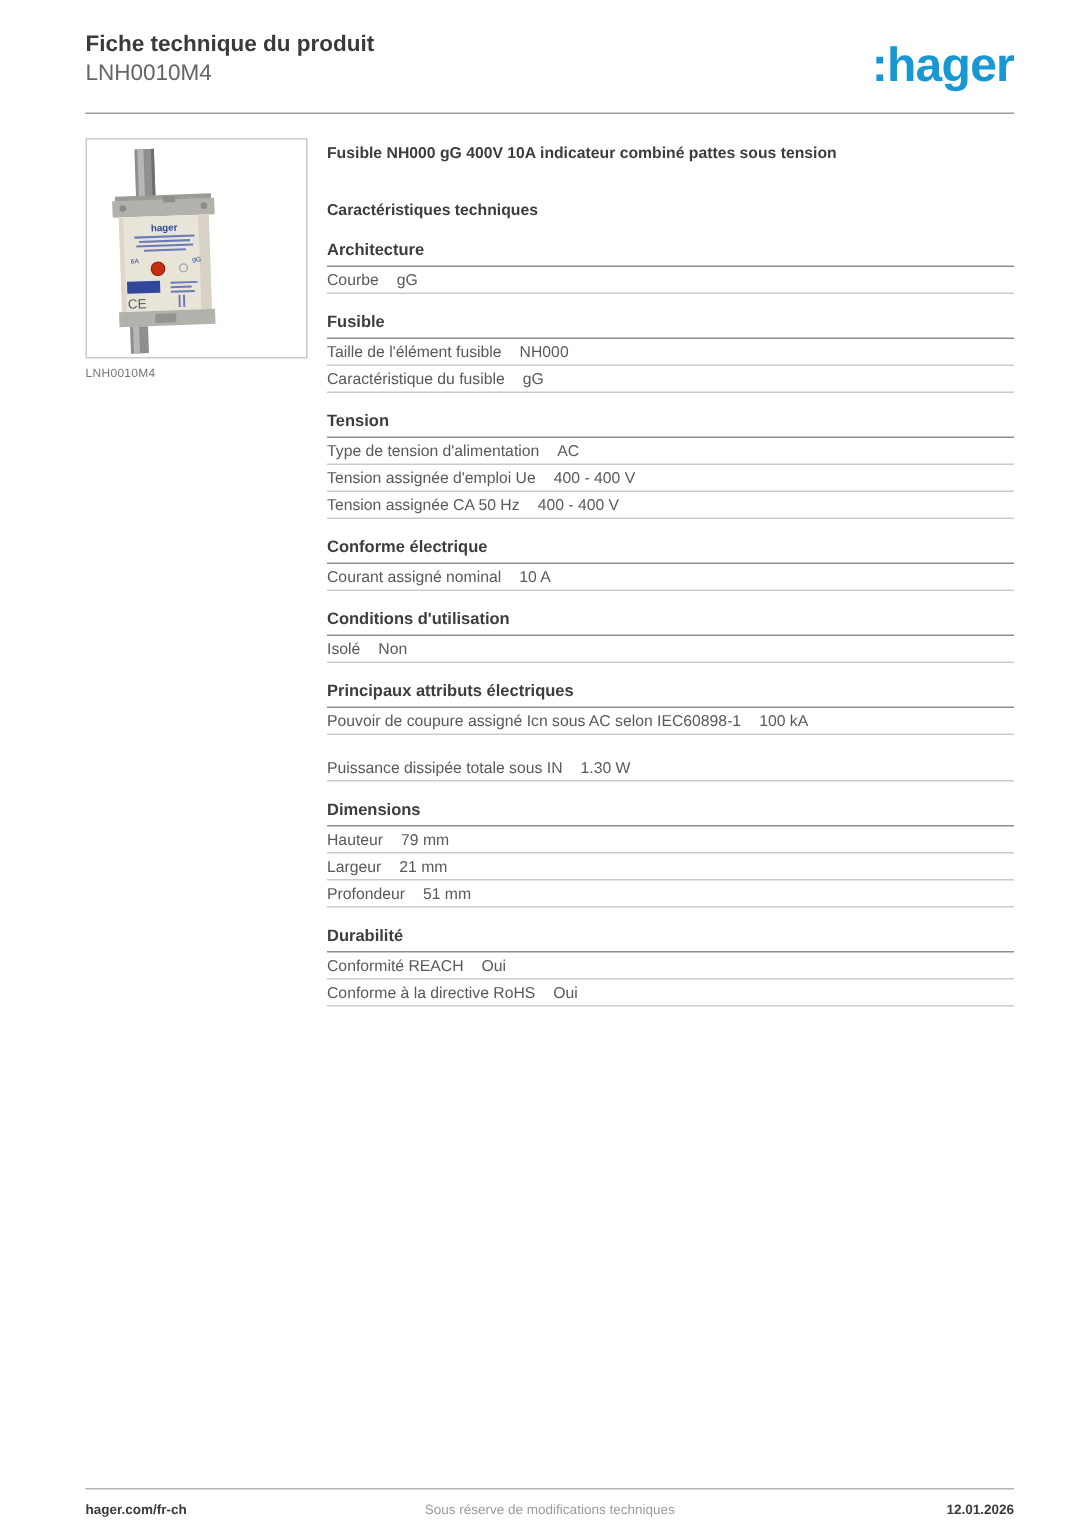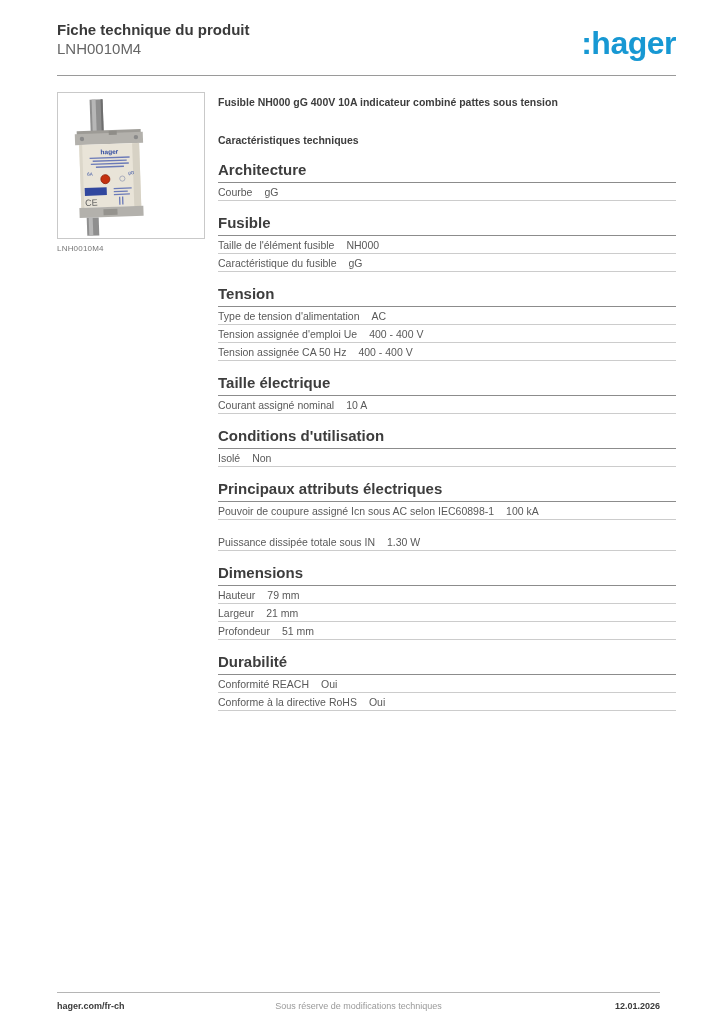--- a/index.html
+++ b/index.html
@@ -35,35 +35,35 @@
     font-size: 8px; color: #777777; letter-spacing: 0.2px;
   }
 
   
   .main { position: absolute; left: 218px; top: 92px; width: 458px; }
   .product-title { font-size: 10.5px; font-weight: bold; line-height: 14px; padding-top: 3px; margin: 0; }
   .char-heading { font-size: 10.5px; font-weight: bold; margin: 25px 0 0 0; }
   .sections { margin-top: 15px; }
   .spec-section { margin-bottom: 13px; }
   .sec-title {
-    font-size: 15px; font-weight: bold; color: #3d3d3d;
+    font-size: 11px; font-weight: bold; color: #3d3d3d;
     margin: 0; padding-bottom: 4px;
     border-bottom: 1px solid #8c8c8c;
   }
   .row {
     display: flex; align-items: baseline;
     padding: 3px 0 2px 0;
     border-bottom: 1px solid #cccccc;
     font-size: 10.5px; color: #595959; line-height: 12px;
   }
   .row .val { text-align: right; white-space: nowrap; padding-left: 12px; }
 
   
   .footer {
-    position: absolute; left: 57px; right: 64px; top: 992px;
+    position: absolute; left: 57px; right: 48px; top: 992px;
     border-top: 1px solid #b5b5b5;
     padding-top: 8px;
     display: flex; justify-content: space-between; align-items: flex-end;
     font-size: 9px;
   }
   .footer .f-left  { font-weight: bold; color: #3a3a3a; text-decoration: none; }
   .footer .f-center{ color: #9a9a9a; position: absolute; left: 0; right: 0; text-align: center; }
   .footer .f-right { font-weight: bold; color: #3a3a3a; }
 </style>
 </head>
@@ -172,21 +172,21 @@
   </div>
 
   <div class="row">
     <span class="lbl">Tension assignée CA 50 Hz</span>
     <span class="val">400 - 400 V</span>
   </div>
 </div>
   </section>
 
   <section class="spec-section">
-    <h3 class="sec-title">Taille électrique</h3>
+    <h3 class="sec-title">Conforme électrique</h3>
     <div class="rows">
   <div class="row">
     <span class="lbl">Courant assigné nominal</span>
     <span class="val">10 A</span>
   </div>
 </div>
   </section>
 
   <section class="spec-section">
     <h3 class="sec-title">Conditions d'utilisation</h3>

